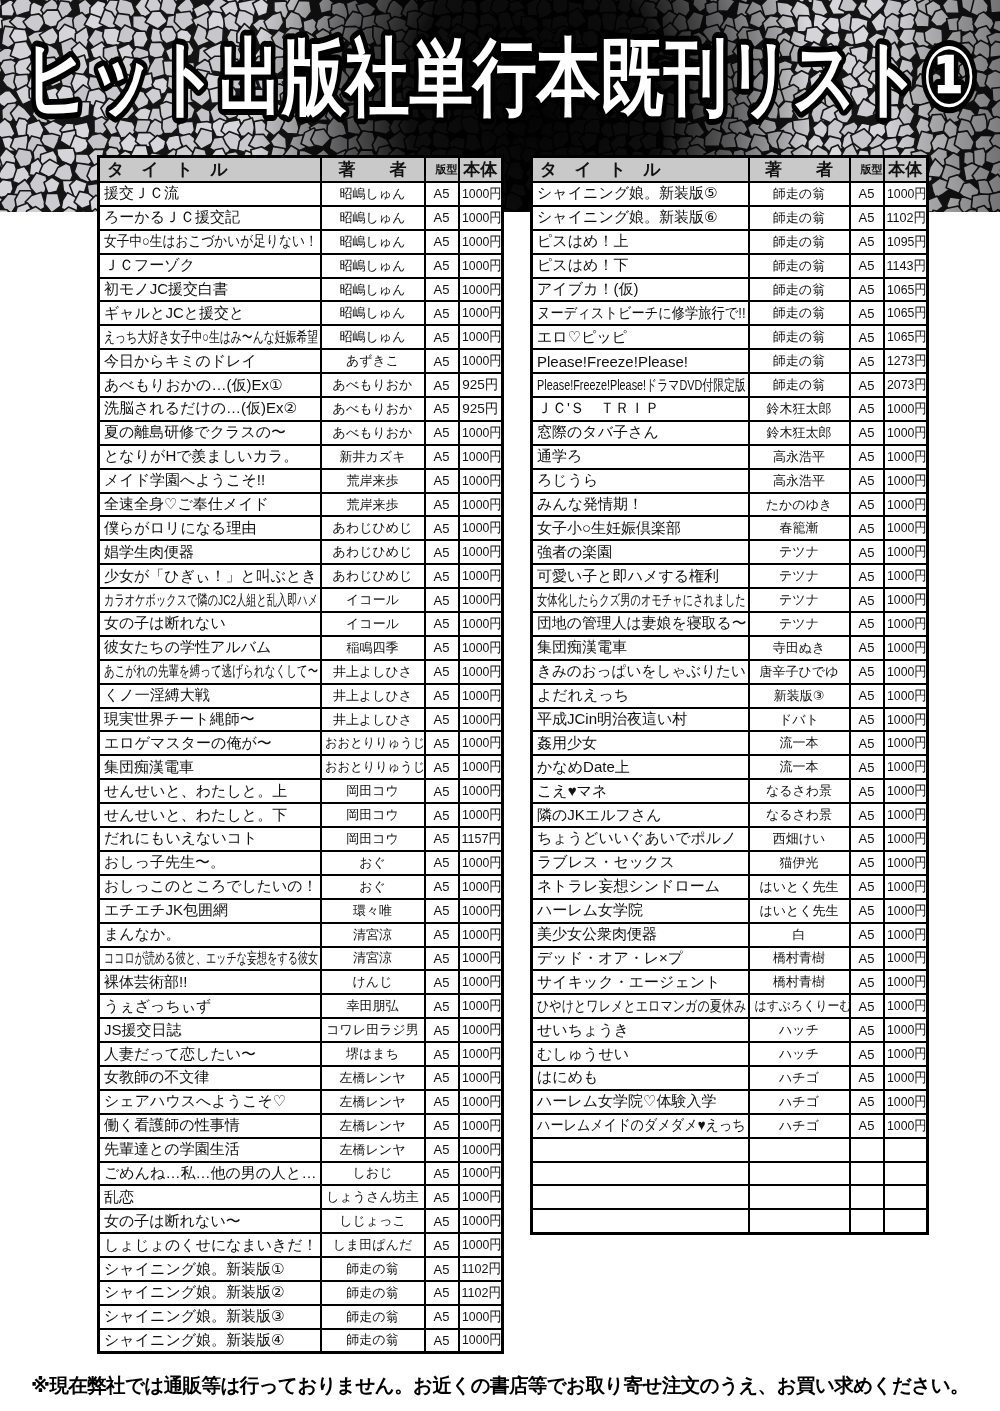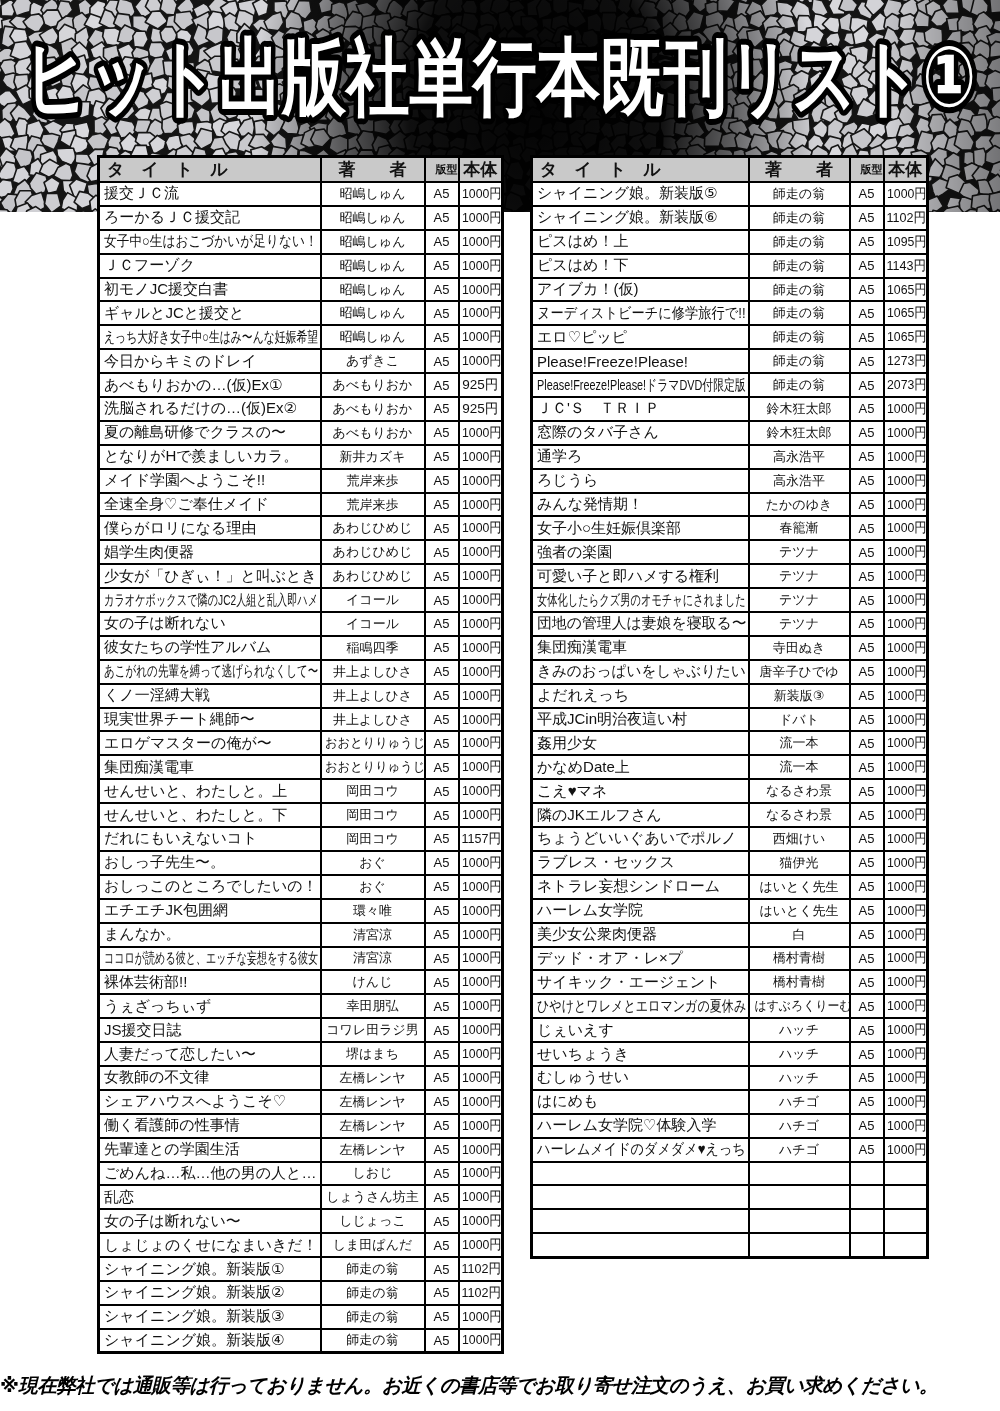--- a/index.html
+++ b/index.html
@@ -19,22 +19,22 @@
   th.h-title{font-size:17px;padding-left:7px;}
   th.h-author{font-size:17px;text-align:center;}
   th.h-format{font-size:11px;text-align:right;font-weight:bold;}
   th.h-price{font-size:17px;text-align:center;}
   td.c-title{font-size:15px;padding-left:4px;}
   td.c-author{font-size:13px;text-align:center;}
   td.c-format{font-size:13px;text-align:center;}
   td.c-price{font-size:13.5px;text-align:center;}
   td .fit{display:inline-block;transform-origin:left center;white-space:nowrap;}
   td.c-author .fit,td.c-format .fit,td.c-price .fit{transform-origin:center center;}
-  .footer-note{position:absolute;top:1372px;left:0;width:1000px;text-align:left;z-index:3;
-               font-size:19.5px;font-weight:bold;letter-spacing:-0.6px;color:#000;font-style:italic;}
+  .footer-note{position:absolute;top:1372px;left:0;width:1000px;text-align:center;z-index:3;
+               font-size:19.5px;font-weight:bold;letter-spacing:-0.6px;color:#000;}
 </style>
 </head>
 <body>
 
 <div>
 
   <svg class="mosaic" width="1000" height="212">
     <defs>
       <radialGradient id="centerShade" cx="0.5" cy="0.5" r="0.5">
         <stop offset="0" stop-color="#000" stop-opacity="0.98"></stop>
@@ -1764,26 +1764,20 @@
           <td class="c-format"><span class="fit">A5</span></td>
           <td class="c-price"><span class="fit" style="transform: scaleX(0.909);">1000円</span></td>
         </tr>
         <tr>
           <td class="c-title"><span class="fit" style="transform: scaleX(0.804);">ひやけとワレメとエロマンガの夏休み</span></td>
           <td class="c-author"><span class="fit" style="transform: scaleX(0.915);">はすぶろくりーむ</span></td>
           <td class="c-format"><span class="fit">A5</span></td>
           <td class="c-price"><span class="fit" style="transform: scaleX(0.909);">1000円</span></td>
         </tr>
         <tr>
-          <td class="c-title"><span class="fit">じぇいえす</span></td>
-          <td class="c-author"><span class="fit">ハッチ</span></td>
-          <td class="c-format"><span class="fit">A5</span></td>
-          <td class="c-price"><span class="fit" style="transform: scaleX(0.909);">1000円</span></td>
-        </tr>
-        <tr>
           <td class="c-title"><span class="fit">せいちょうき</span></td>
           <td class="c-author"><span class="fit">ハッチ</span></td>
           <td class="c-format"><span class="fit">A5</span></td>
           <td class="c-price"><span class="fit" style="transform: scaleX(0.909);">1000円</span></td>
         </tr>
         <tr>
           <td class="c-title"><span class="fit">むしゅうせい</span></td>
           <td class="c-author"><span class="fit">ハッチ</span></td>
           <td class="c-format"><span class="fit">A5</span></td>
           <td class="c-price"><span class="fit" style="transform: scaleX(0.909);">1000円</span></td>

